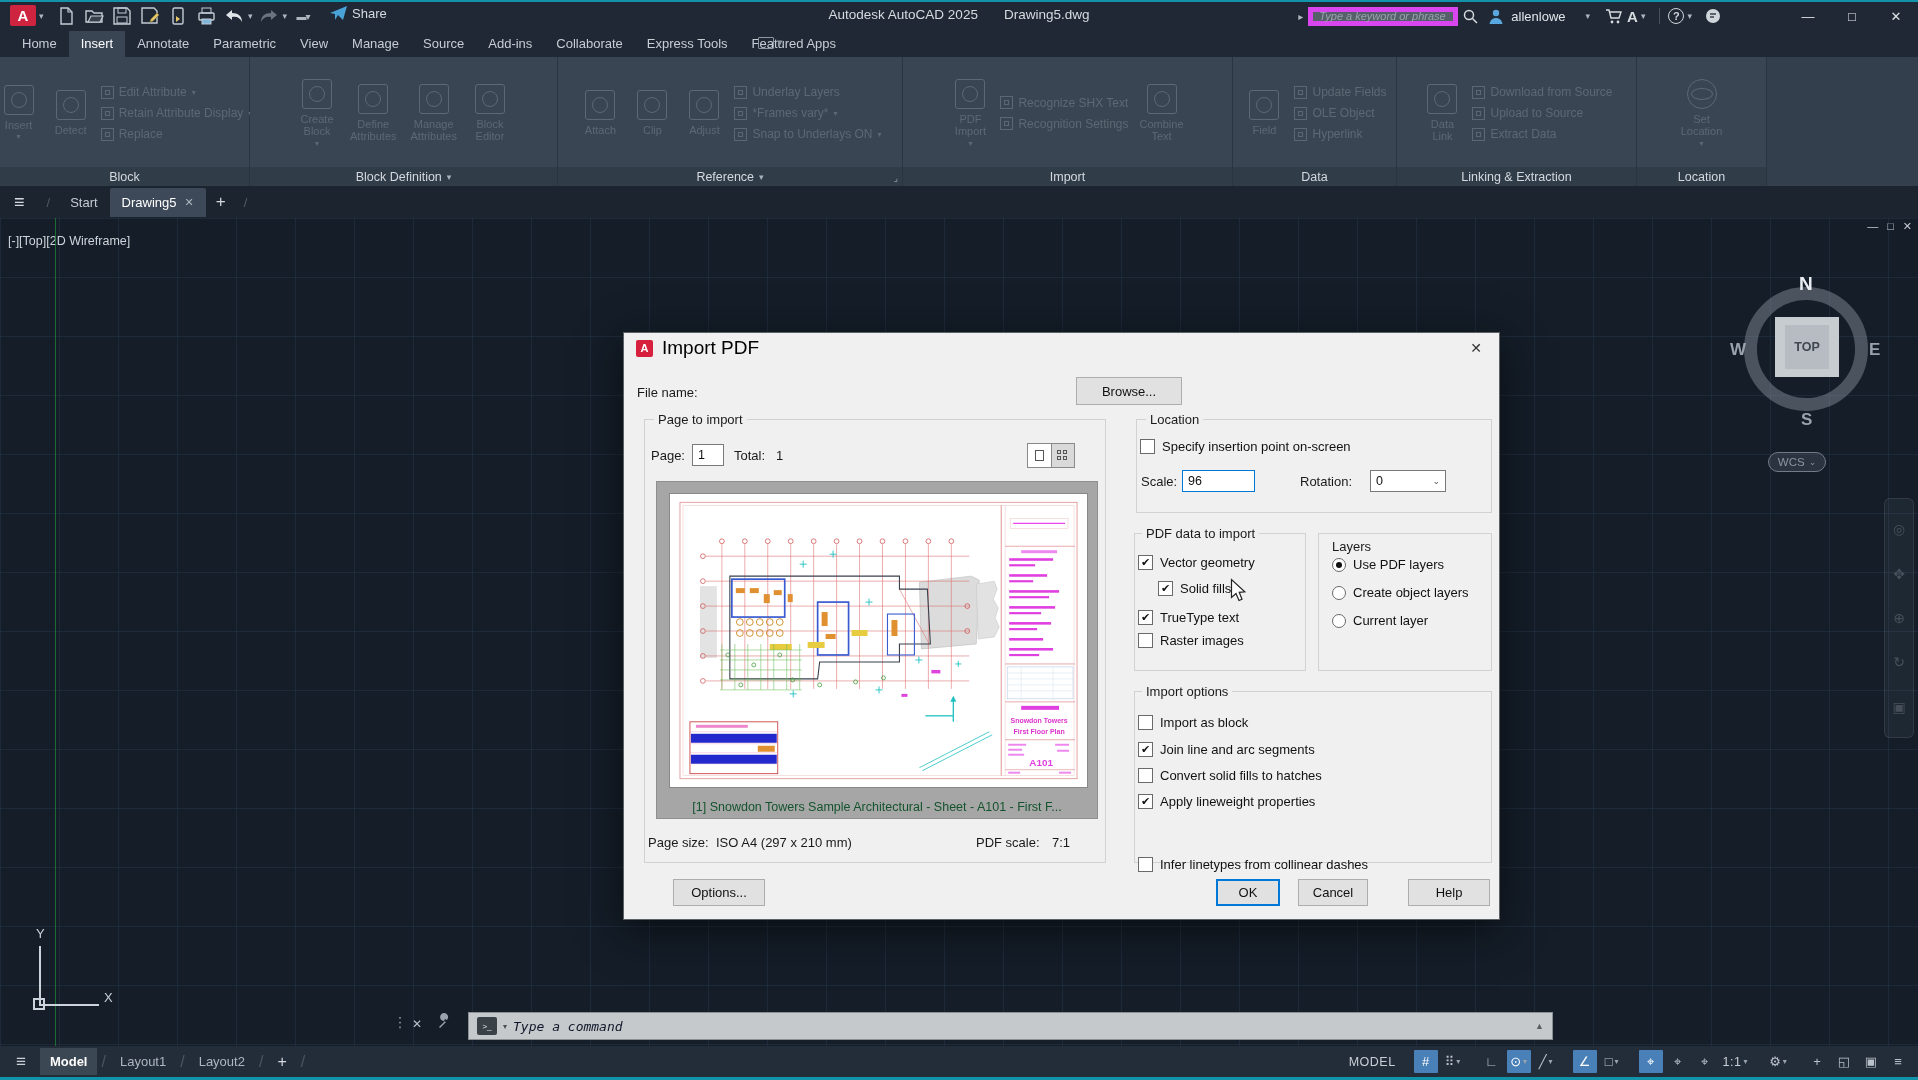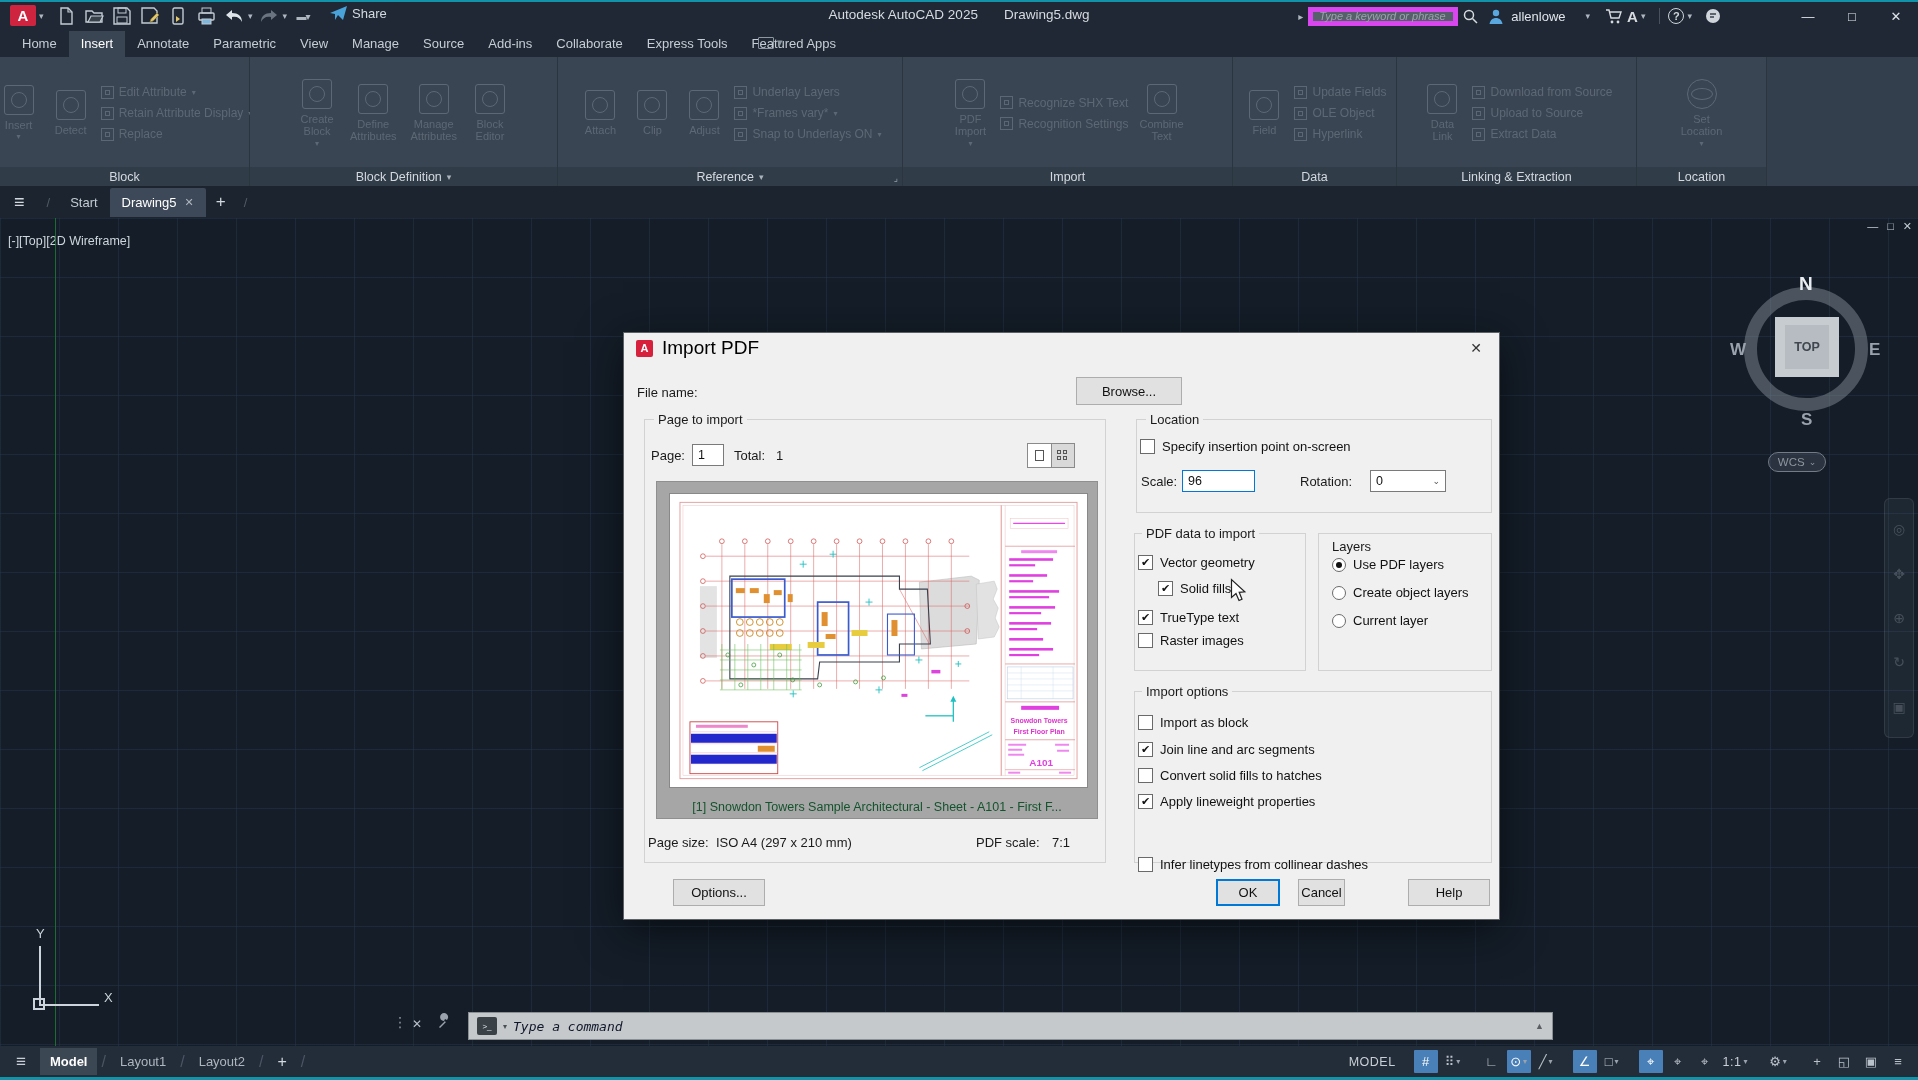--- a/index.html
+++ b/index.html
@@ -809,21 +809,21 @@
           <div class="cklbl">Infer linetypes from collinear dashes</div>
         </div>
       </div>
 
     <div class="dbtn" style="left:49px;top:546px;width:92px;height:27px">
         <span>Options...</span>
       </div>
     <div class="dbtn def" style="left:592px;top:546px;width:64px;height:27px">
         <span>OK</span>
       </div>
-    <div class="dbtn" style="left:674px;top:546px;width:47px;height:27px">
+    <div class="dbtn" style="left:674px;top:546px;width:70px;height:27px">
         <span>Cancel</span>
       </div>
     <div class="dbtn" style="left:784px;top:546px;width:82px;height:27px">
         <span>Help</span>
       </div>
   </div>
 
   <div class="cursor">
     <svg width="19" height="25" viewBox="0 0 19 25">
         <path d="M1.5 1.5 L1.5 19.5 L6 15.5 L9 22.5 L12 21.2 L9.2 14.3 L14.8 13.8 Z" fill="#ffffff" stroke="#222" stroke-width="1.2"></path>

